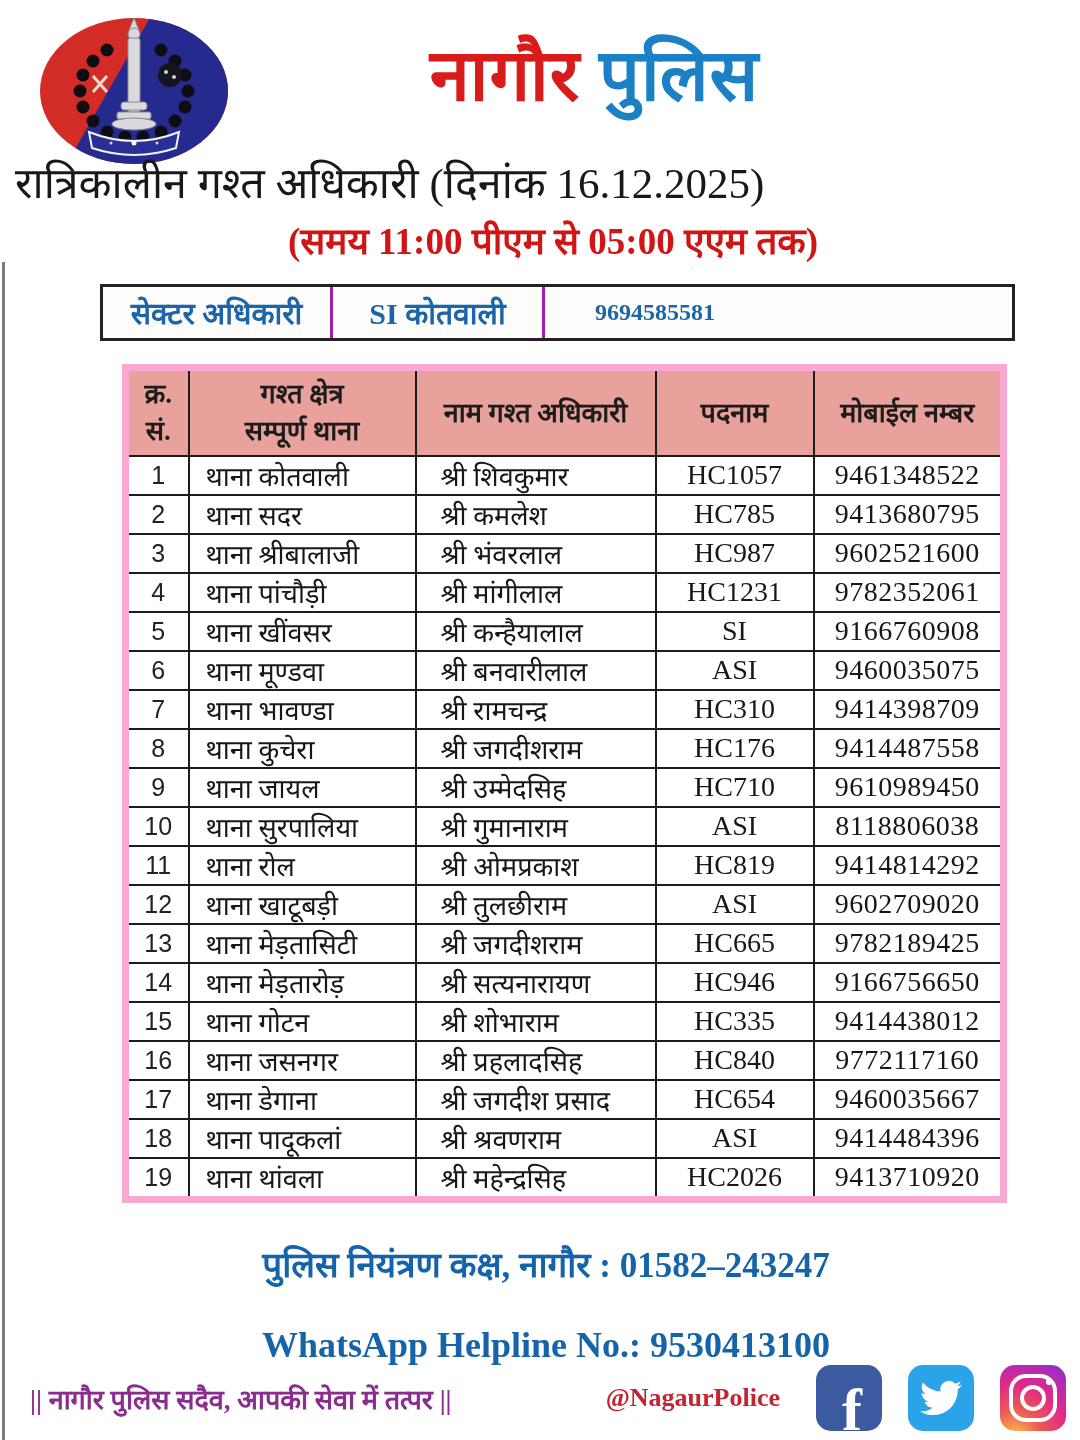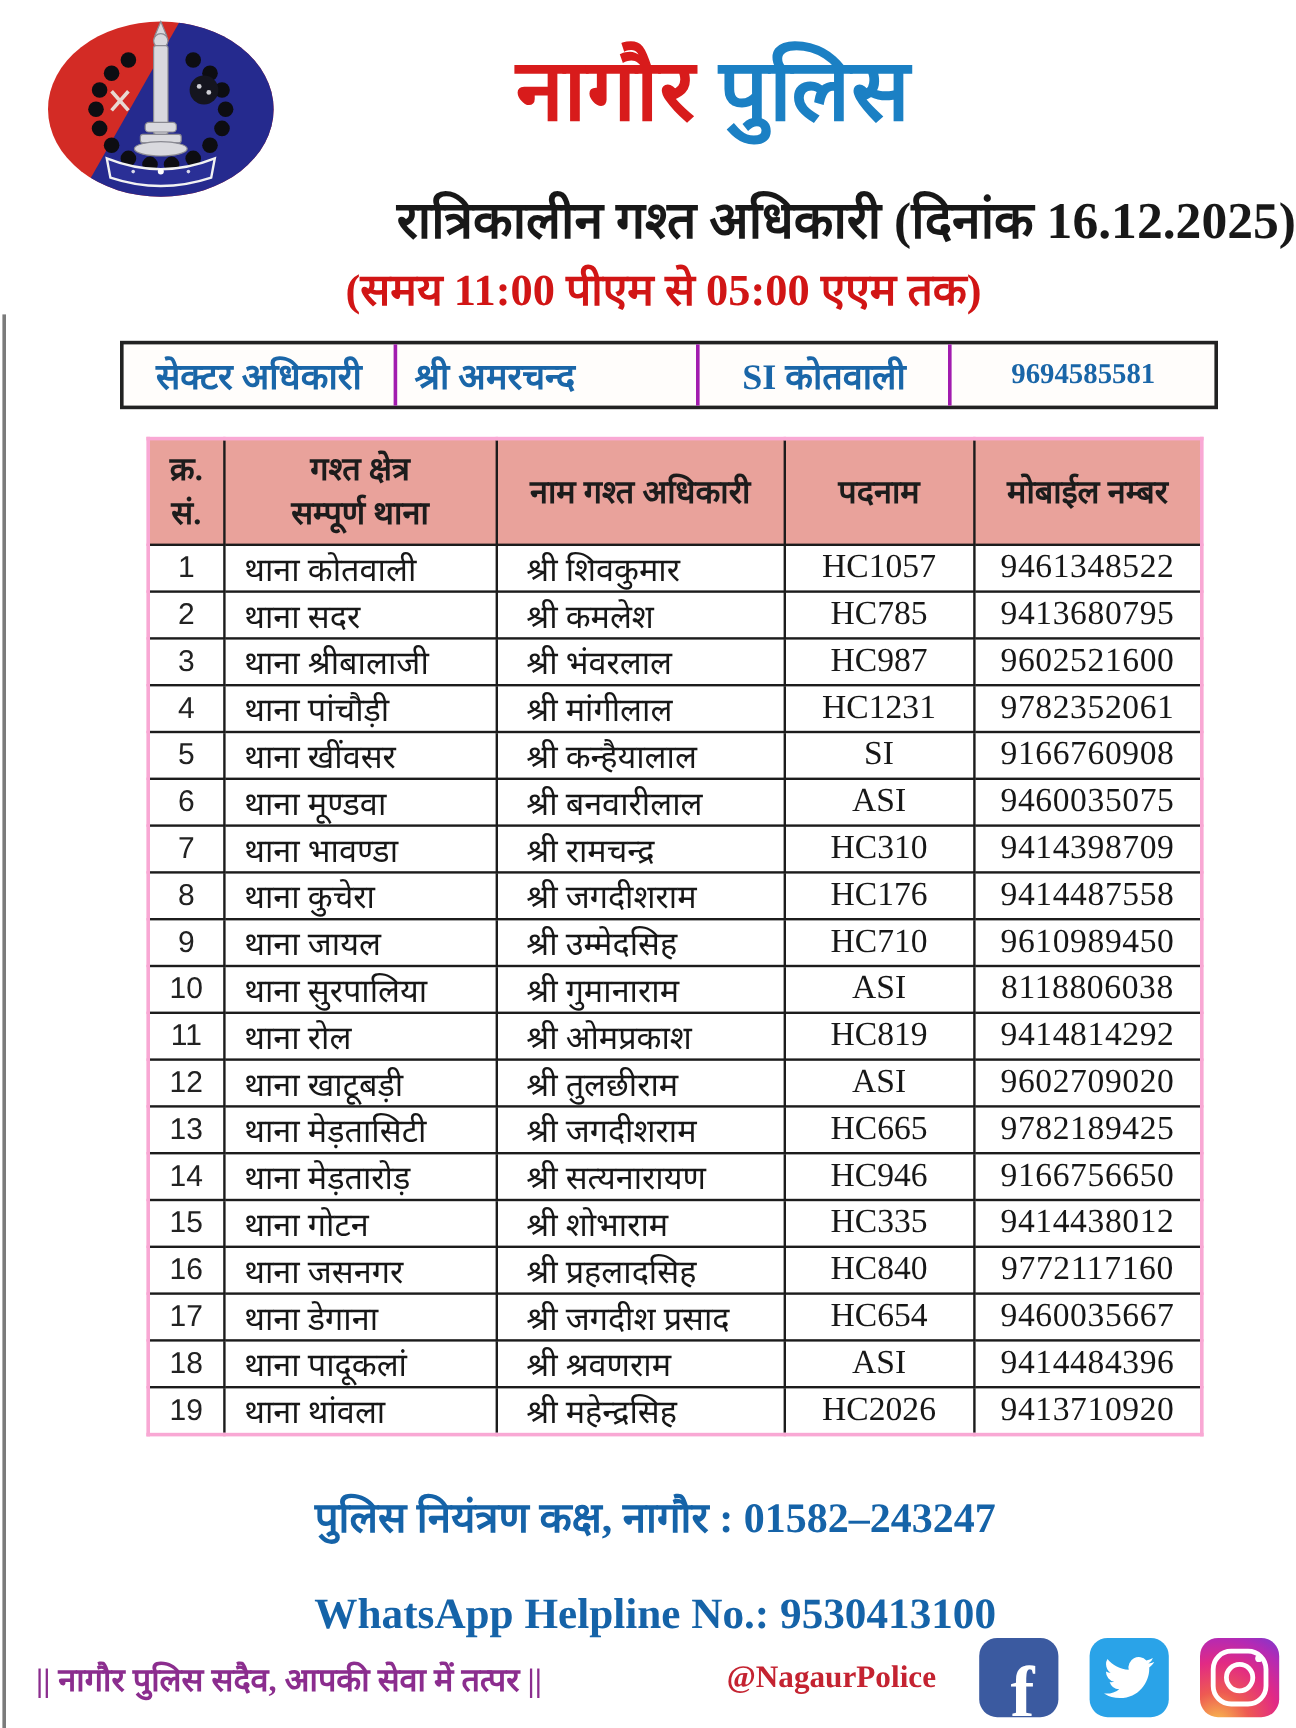--- a/index.html
+++ b/index.html
@@ -15,40 +15,40 @@
 
   
   .emblem-box { position:absolute; left:33px; top:14px; width:202px; height:160px; background:#fff; }
   .emblem-box svg { width:100%; height:100%; }
 
   .main-title { position:absolute; top:24px; left:0; width:1080px; padding-left:109px; text-align:center;
     font-size:72px; font-weight:700; letter-spacing:1px; line-height:1.45; }
   .main-title .t-red  { color:#d81b1b; }
   .main-title .t-blue { color:#1b80c4; }
 
-  .subtitle { position:absolute; top:152px; left:0; width:1080px; padding-left:34px; text-align:right;
-    font-size:43px; font-weight:700; color:#181818; }
+  .subtitle { position:absolute; top:152px; left:0; width:1080px; padding-left:15px; text-align:left;
+    font-size:43px; font-weight:400; color:#181818; }
 
   .time-line { position:absolute; top:214px; left:0; width:1080px; padding-left:26px; text-align:center;
     font-size:37px; font-weight:700; color:#d11515; }
 
   
   .sector-bar { position:absolute; top:284px; left:100px; width:915px; height:57px;
     display:flex; border:3px solid #222; background:#fffdfb; }
   .sector-cell { display:flex; align-items:center; justify-content:center;
     font-size:30px; font-weight:700; color:#1a66a8; border-right:3px solid #a21caf; }
   .sector-cell:last-child { border-right:none; }
   .sc-1 { width:230px; }
   .sc-2 { width:253px; justify-content:flex-start; padding-left:14px; }
   .sc-3 { width:212px; }
   .sc-4 { width:220px; font-size:24px; }
 
   
   .roster { position:absolute; top:364px; left:122px; border-collapse:collapse;
-    border:3px solid #f9a8d4; table-layout:fixed; }
+    border:7px solid #f9a8d4; table-layout:fixed; }
   .roster th, .roster td { border:2px solid #1c1c1c; }
   .roster thead th { background:#e9a29b; font-size:27px; font-weight:700; color:#1c1c1c;
     height:88px; line-height:1.35; text-align:center; }
   .roster tbody tr { height:39px; }
   .roster td { font-size:27px; color:#171717; white-space:nowrap; overflow:hidden; }
   td.c-sn { text-align:center; font-family:"Liberation Sans","DejaVu Sans",sans-serif; font-size:25px; color:#222; }
   td.c-area { padding-left:16px; }
   td.c-name { padding-left:24px; }
   td.c-rank { text-align:center; font-size:28px; }
   td.c-mobile { text-align:center; font-size:28px; letter-spacing:.5px; }
@@ -133,21 +133,20 @@
   <span class="t-red">नागौर</span>
   <span> </span>
   <span class="t-blue">पुलिस</span>
 </div>
 
 <div class="subtitle">रात्रिकालीन गश्त अधिकारी (दिनांक 16.12.2025)</div>
 <div class="time-line">(समय 11:00 पीएम से 05:00 एएम तक)</div>
 
 <div class="sector-bar">
   <div class="sector-cell sc-1">सेक्टर अधिकारी</div>
-  <div class="sector-cell sc-2">श्री  अमरचन्द</div>
   <div class="sector-cell sc-3">SI कोतवाली</div>
   <div class="sector-cell sc-4">9694585581</div>
 </div>
 
 <table class="roster">
   <colgroup>
     <col style="width:63px">
       <col style="width:227px">
       <col style="width:240px">
       <col style="width:158px">

